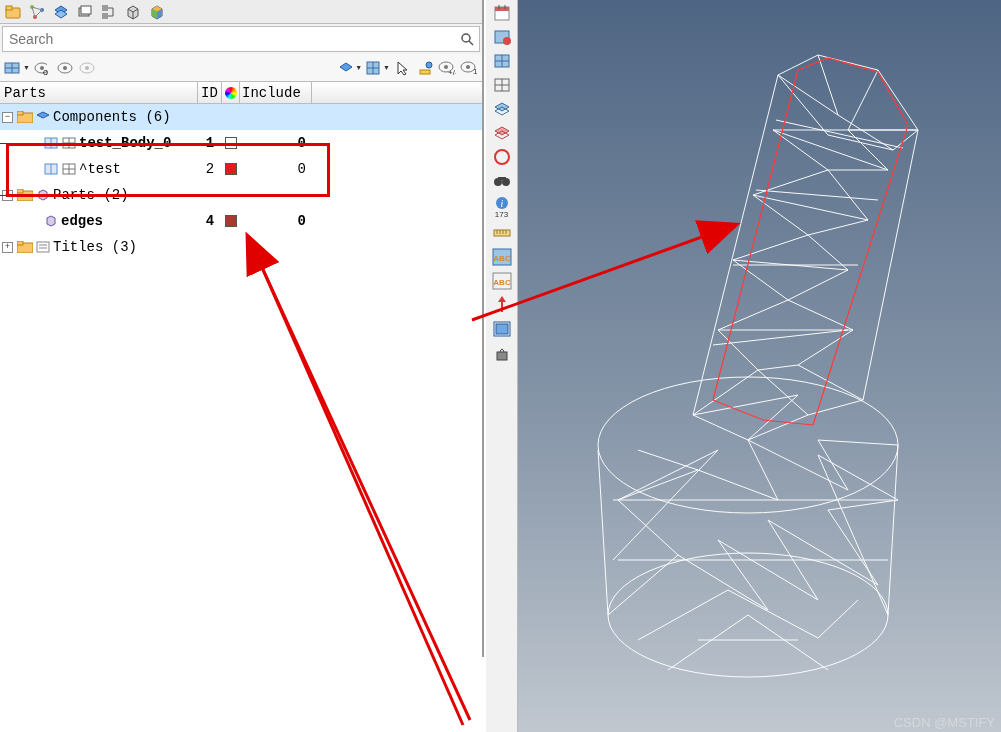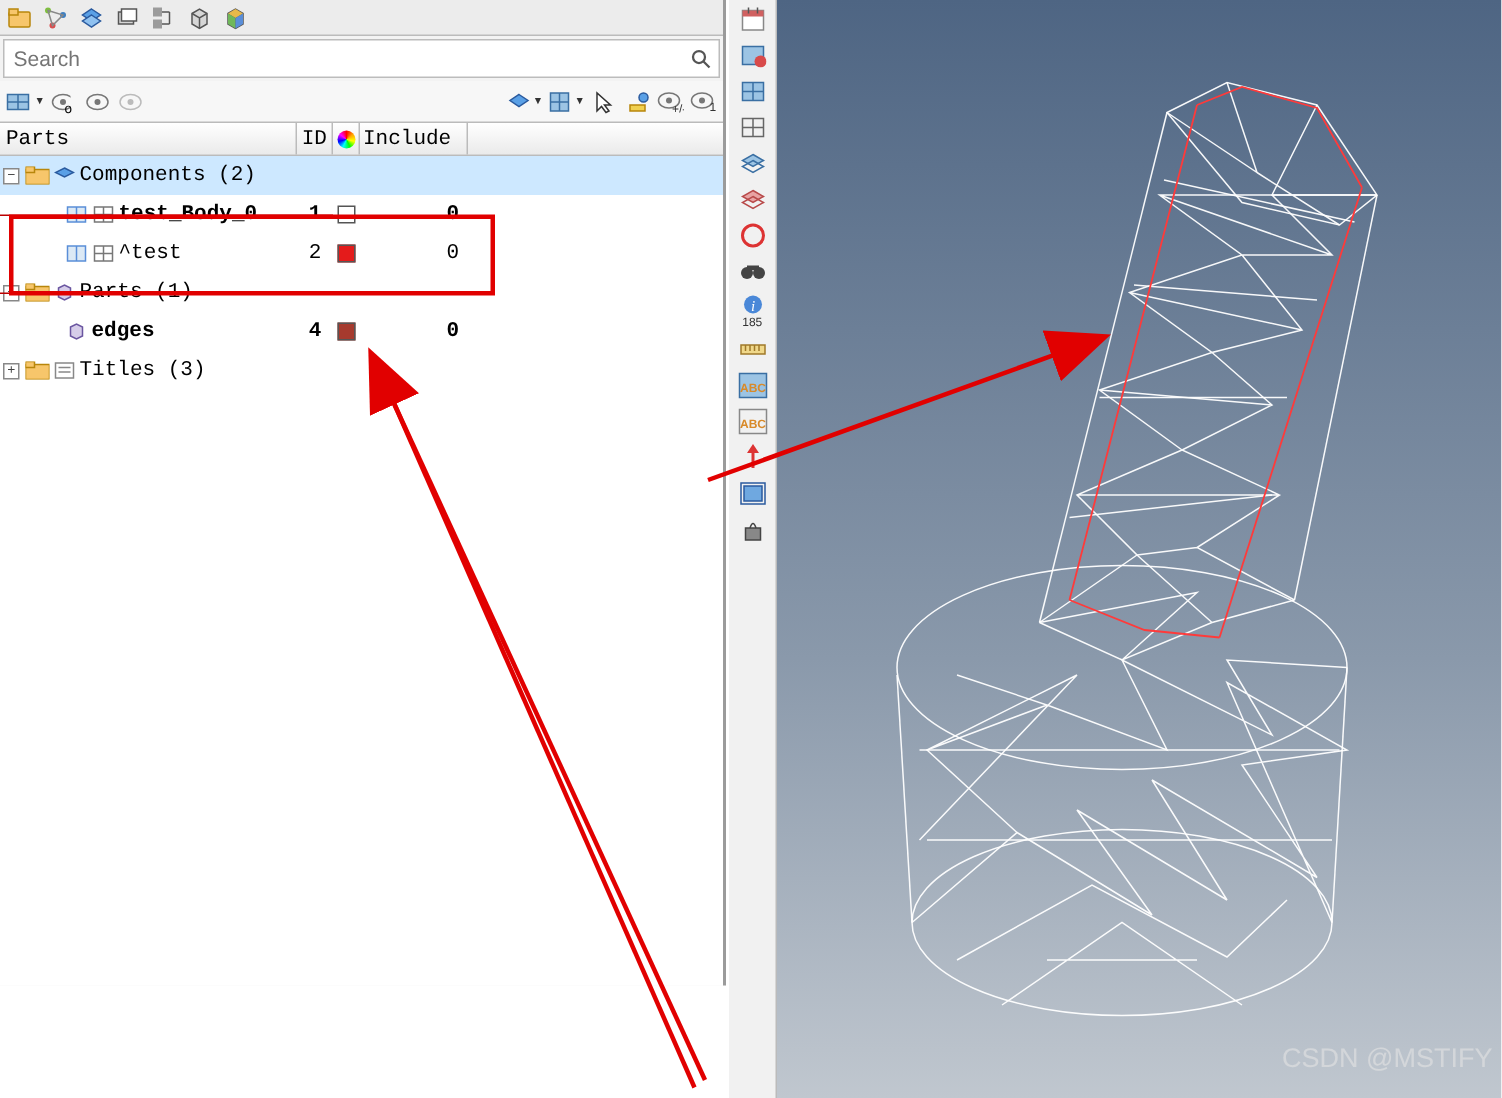--- a/index.html
+++ b/index.html
@@ -170,22 +170,22 @@
     pointer-events:none;
     z-index: 60;
   }
   .redbox {
     position:absolute;
     border: 3px solid #e10000;
   }
   .watermark {
     position:absolute;
     right: 6px;
-    bottom: 16px;
-    font-size: 18px;
+    bottom: 2px;
+    font-size: 13px;
     color: #e4e4e4;
     opacity: .6;
     z-index:70;
     font-family: sans-serif;
   }
 </style>
 </head>
 <body>
 
 <div class="app">
@@ -340,21 +340,21 @@
           <svg width="16" height="12">
               <rect x="0" y="2" width="16" height="10" fill="#f7c66b" stroke="#b8860b"></rect>
               <rect x="0" y="0" width="6" height="4" fill="#f7c66b" stroke="#b8860b"></rect>
             </svg>
         </span>
         <span class="ico">
           <svg width="14" height="12">
               <polygon points="7,1 13,4 7,7 1,4" fill="#5aa0e6" stroke="#2a5a9e"></polygon>
             </svg>
         </span>
-        <span>Components (2)</span>
+        <span>Components (6)</span>
       </div>
     </div>
 
     <div class="row">
       <div class="cell-name ind1 strike">
         <span class="noexp"></span>
         <span class="ico">
           <svg width="14" height="12">
               <rect x="1" y="1" width="12" height="10" fill="#dce9f5" stroke="#5a8ed8"></rect>
               <line x1="7" y1="1" x2="7" y2="11" stroke="#5a8ed8"></line>
@@ -408,21 +408,21 @@
           <svg width="16" height="12">
               <rect x="0" y="2" width="16" height="10" fill="#f7c66b" stroke="#b8860b"></rect>
               <rect x="0" y="0" width="6" height="4" fill="#f7c66b" stroke="#b8860b"></rect>
             </svg>
         </span>
         <span class="ico">
           <svg width="14" height="14">
               <path d="M3 4 L7 2 L11 4 L11 10 L7 12 L3 10 Z" fill="#d6cde9" stroke="#6a55a0"></path>
             </svg>
         </span>
-        <span>Parts (1)</span>
+        <span>Parts (2)</span>
       </div>
     </div>
 
     <div class="row">
       <div class="cell-name ind1">
         <span class="noexp"></span>
         <span class="ico">
           <svg width="14" height="14">
               <path d="M3 4 L7 2 L11 4 L11 10 L7 12 L3 10 Z" fill="#d6cde9" stroke="#6a55a0"></path>
             </svg>
@@ -510,21 +510,21 @@
         <circle cx="5" cy="8" r="4" fill="#444"></circle>
         <circle cx="13" cy="8" r="4" fill="#444"></circle>
         <rect x="5" y="3" width="8" height="3" fill="#444"></rect>
       </svg>
     </span>
   <span class="mt-ico" style="flex-direction:column;height:26px;">
       <svg width="14" height="14">
         <circle cx="7" cy="7" r="6" fill="#4a88d8"></circle>
         <text x="7" y="11" text-anchor="middle" font-size="10" fill="#fff" font-family="serif" font-style="italic">i</text>
       </svg>
-      <span style="font-size:8px;color:#333;">185</span>
+      <span style="font-size:8px;color:#333;">173</span>
     </span>
   <span class="mt-ico">
       <svg width="18" height="12">
         <rect x="1" y="3" width="16" height="6" fill="#f0d88a" stroke="#a07a2a"></rect>
         <line x1="4" y1="3" x2="4" y2="7" stroke="#a07a2a"></line>
         <line x1="7" y1="3" x2="7" y2="7" stroke="#a07a2a"></line>
         <line x1="10" y1="3" x2="10" y2="7" stroke="#a07a2a"></line>
         <line x1="13" y1="3" x2="13" y2="7" stroke="#a07a2a"></line>
       </svg>
     </span>

